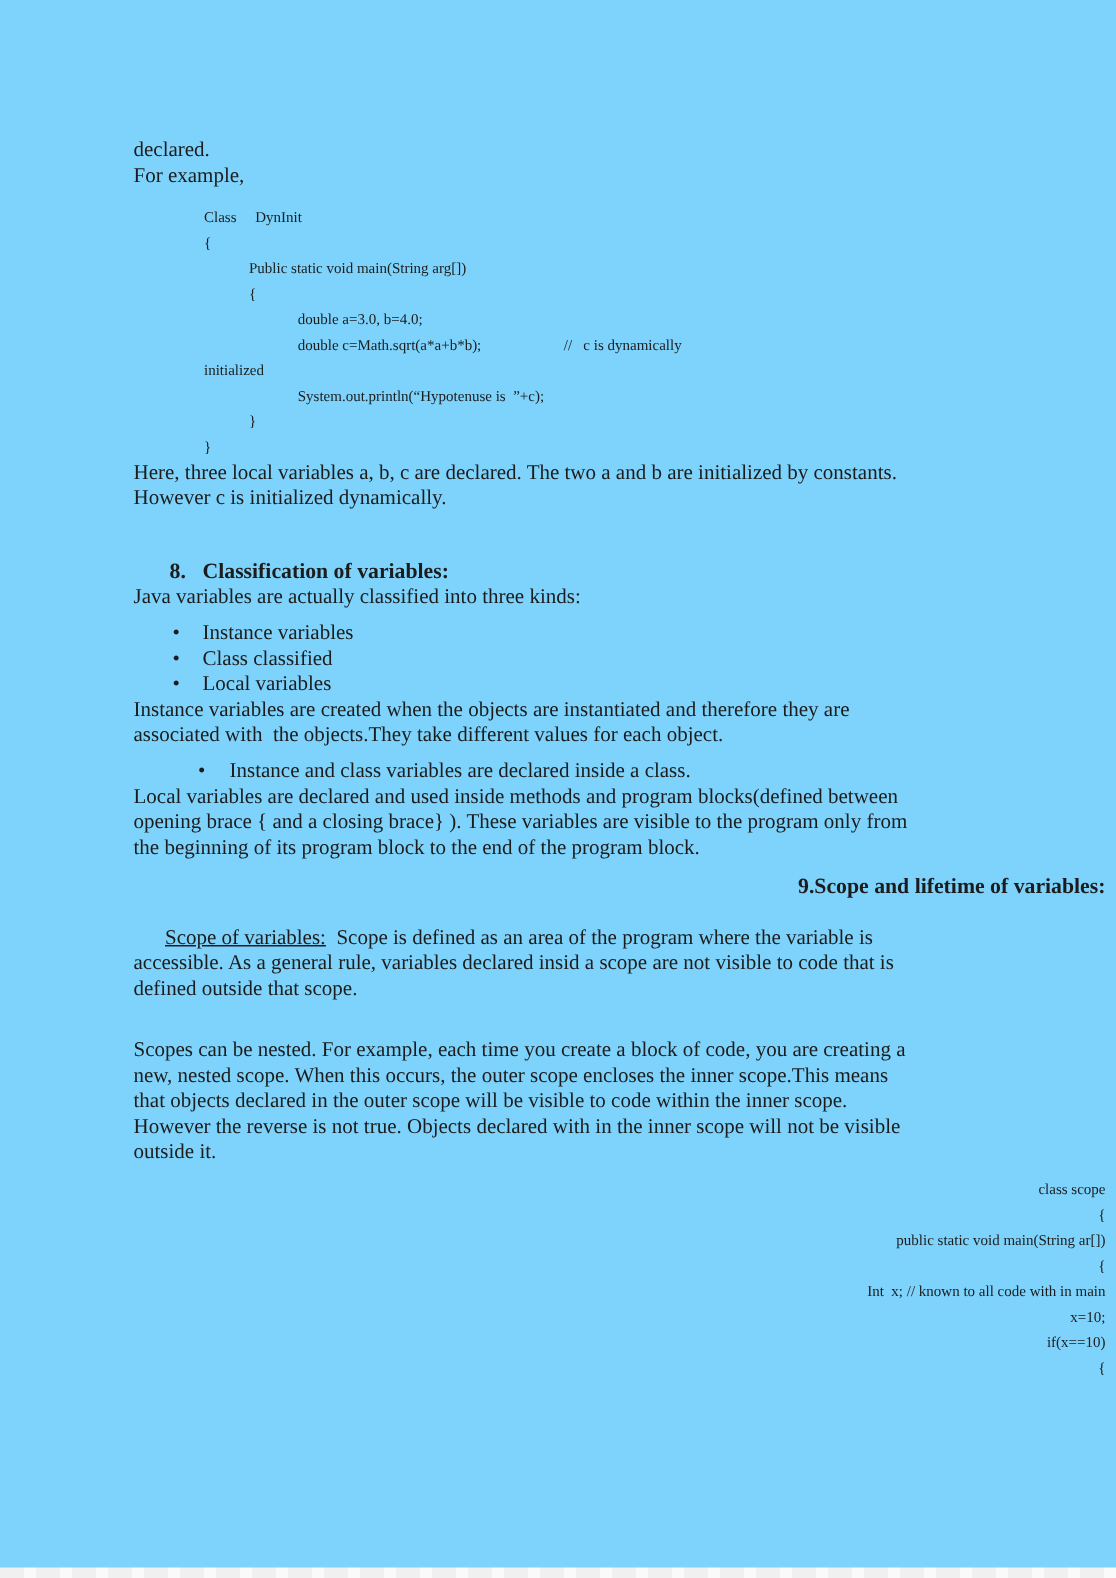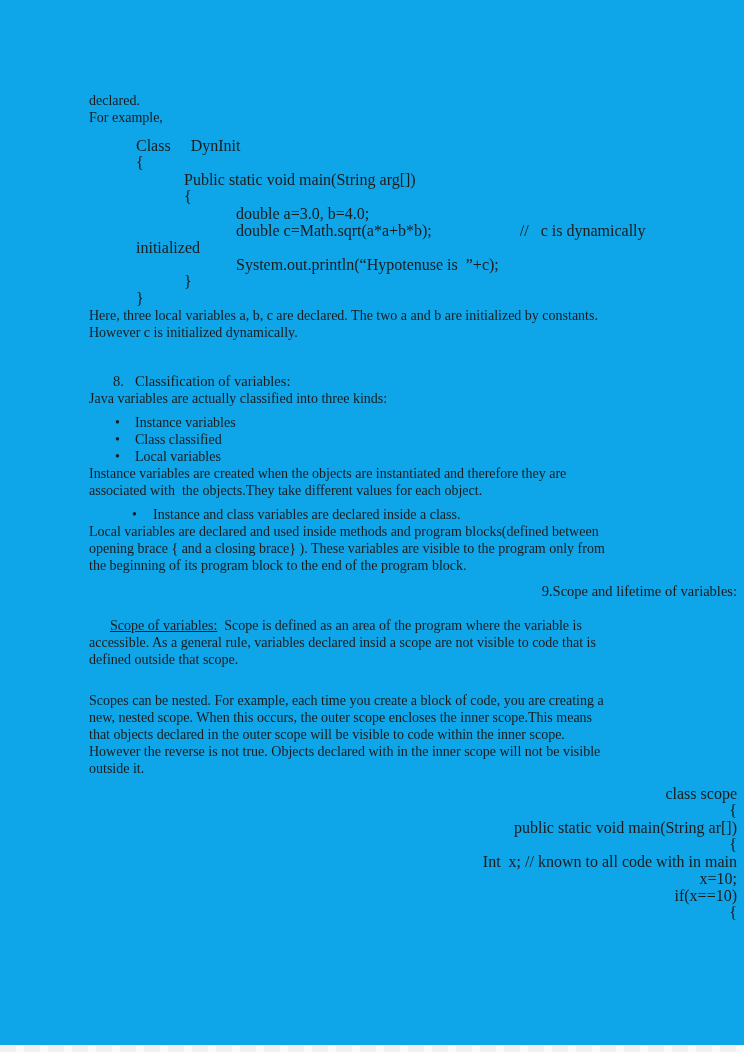--- a/index.html
+++ b/index.html
@@ -4,46 +4,46 @@
 <style>
   html, body {
     margin: 0;
     padding: 0;
     background: #ffffff;
   }
   .page {
     position: relative;
     width: 744px;
     height: 1052px;
-    background: #0ea5e9;
+    background: #7dd3fc;
     font-family: "Liberation Serif", serif;
     color: #1c1c1c;
     overflow: hidden;
   }
   .content {
     position: absolute;
     left: 89px;
     top: 92px;
     width: 648px;
     font-size: 14px;
     line-height: 17px;
   }
   .para {
     margin: 0;
     white-space: pre-wrap;
   }
   .code {
     margin: 0 0 0 47px;
     font-family: "Liberation Serif", serif;
-    font-size: 16px;
+    font-size: 10px;
     line-height: 17px;
     white-space: pre;
   }
   .heading {
-    font-weight: normal;
+    font-weight: bold;
     font-size: 14.5px;
     line-height: 18px;
     padding-left: 24px;
   }
   .hnum {
     display: inline-block;
     width: 22px;
   }
   .bullet-item {
     display: flex;

